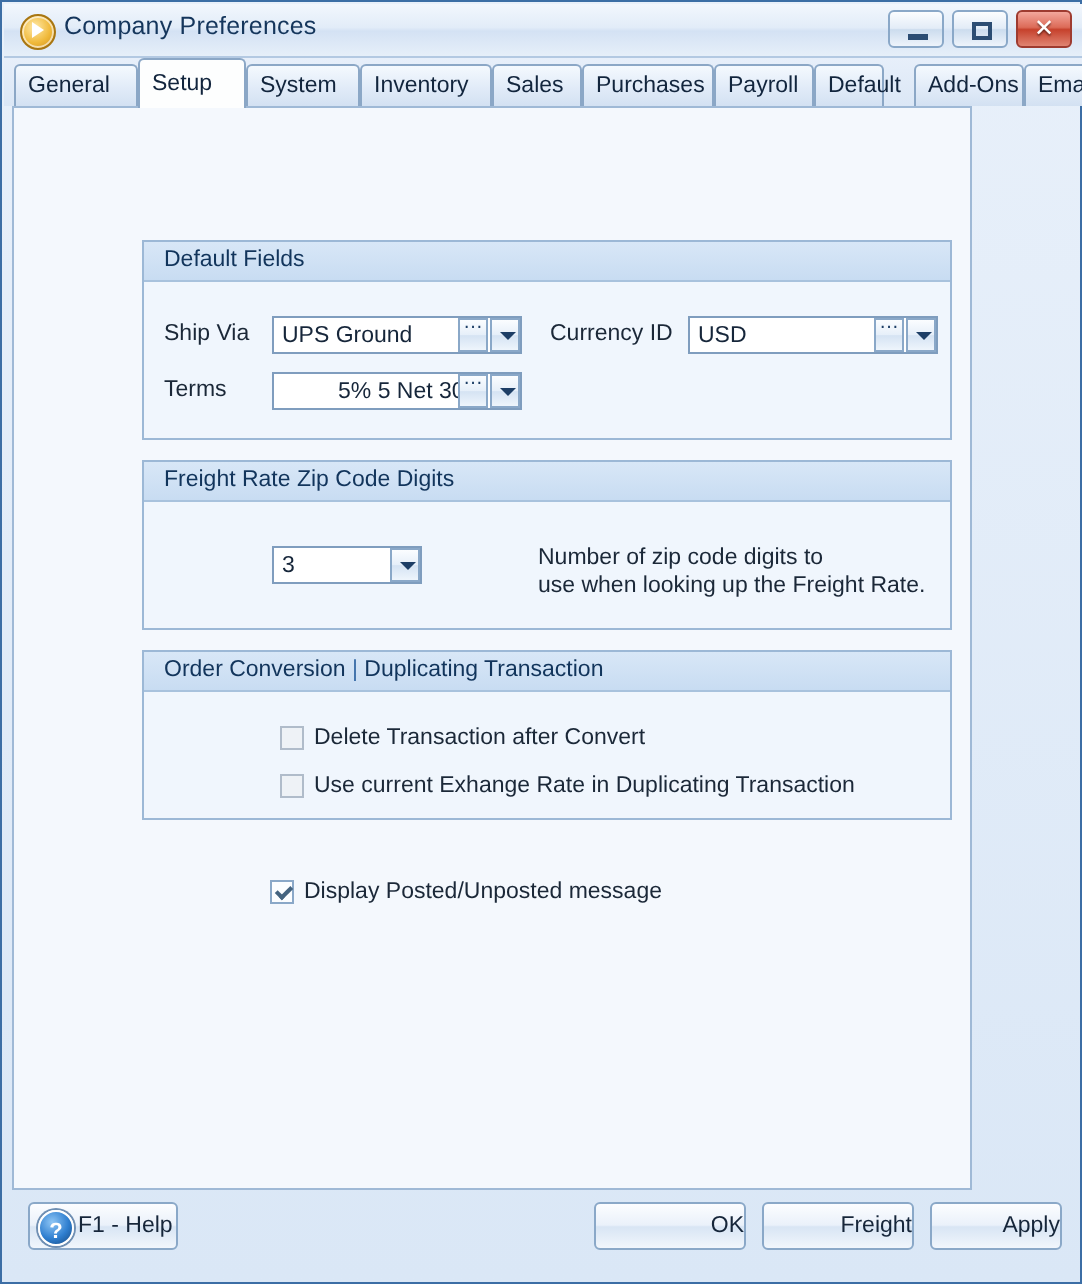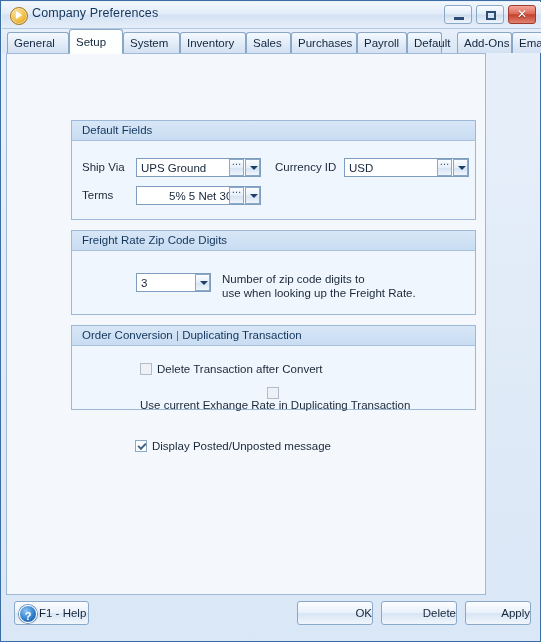--- a/index.html
+++ b/index.html
@@ -137,21 +137,21 @@
   }
   .cbox.on:after{
     content:"";position:absolute;left:2px;top:1.5px;
     width:6px;height:3px;
     border-left:2px solid #44637f;border-bottom:2px solid #44637f;
     transform:rotate(-45deg);
   }
   .cbrow .cbl{font-size:11.5px;color:#1b2838;}
   .helptext{
     position:absolute;font-size:11.5px;color:#1b2838;
-    line-height:14px;white-space:pre-line;
+    line-height:14px;white-space:pre-line;margin-left:47px;
   }
   
   .footer{position:absolute;left:1px;top:596px;width:539px;height:45px;}
   .fbtn{
     position:absolute;height:24px;box-sizing:border-box;
     border:1px solid #8aa8c8;border-radius:3px;
     background:linear-gradient(180deg,#fcfdff 0%,#eaf1fa 48%,#d8e5f4 52%,#f1f6fc 100%);
     font-size:11.5px;color:#16263a;
     line-height:22px;text-align:right;
   }
@@ -245,36 +245,36 @@
       <div class="group-head">
         <span>Order Conversion</span>
         <span class="sep">|</span>
         <span>Duplicating Transaction</span>
       </div>
       <div class="group-body">
         <div class="cbrow" style="left:68px;top:17px;">
           <span class="cbox off"></span>
           <span class="cbl">Delete Transaction after Convert</span>
         </div>
-        <div class="cbrow" style="left:68px;top:41px;flex-direction:column;">
+        <div class="cbrow" style="left:68px;top:41px;">
           <span class="cbox off"></span>
           <span class="cbl">Use current Exhange Rate in Duplicating Transaction</span>
         </div>
       </div>
     </div>
 
     <div class="cbrow" style="left:128px;top:386px;">
       <span class="cbox on"></span>
       <span class="cbl">Display Posted/Unposted message</span>
     </div>
 
   </div>
 
   <div class="footer"></div>
   <div class="fbtn helpbtn">
     <span class="help-icon"></span>
     <span>F1 - Help</span>
   </div>
   <div class="fbtn" style="left:296px;top:600px;width:76px;">OK</div>
-  <div class="fbtn" style="left:380px;top:600px;width:76px;">Delete</div>
+  <div class="fbtn" style="left:380px;top:600px;width:76px;">Freight</div>
   <div class="fbtn" style="left:464px;top:600px;width:66px;">Apply</div>
 
 </div>
 
 </body></html>

